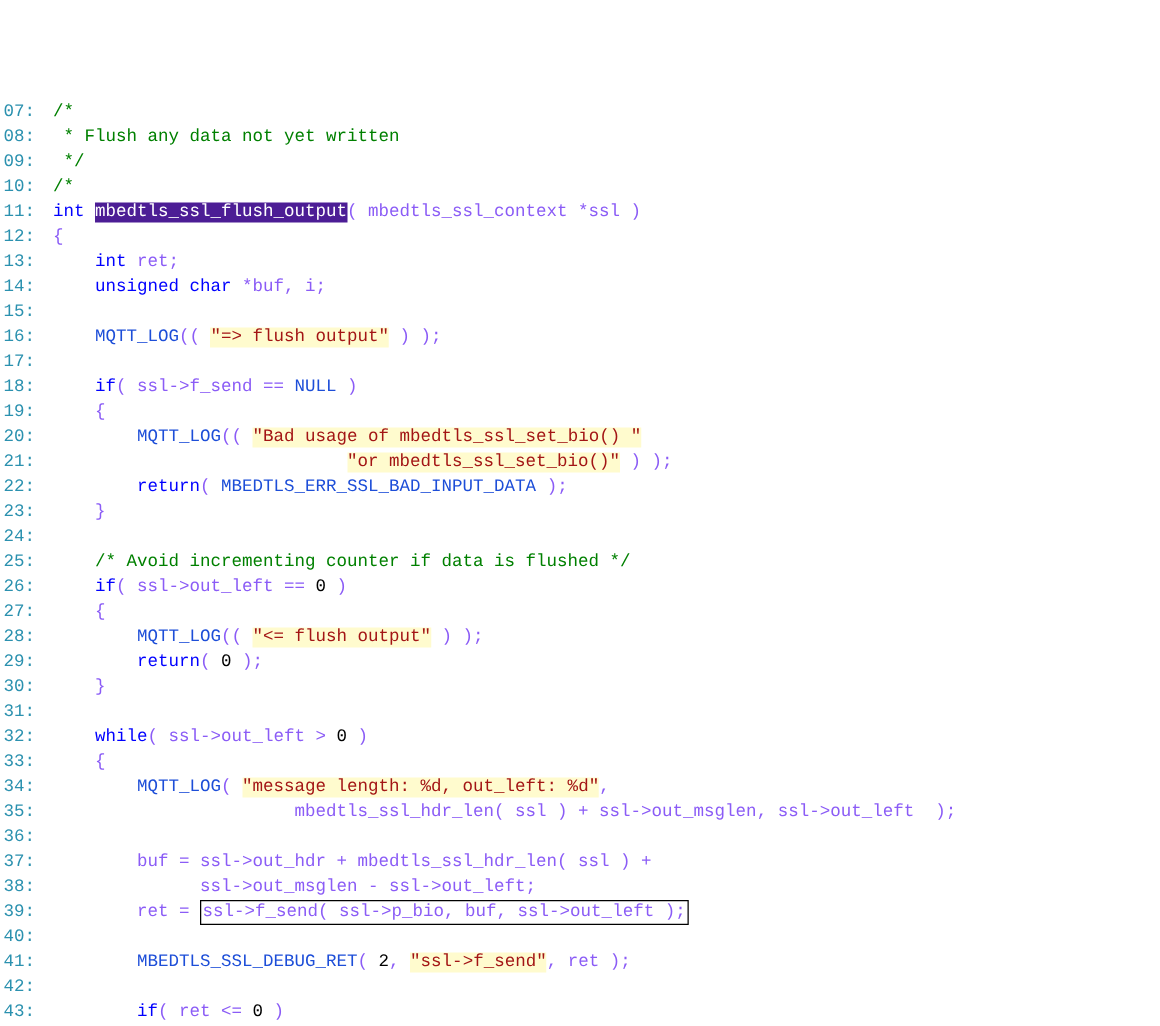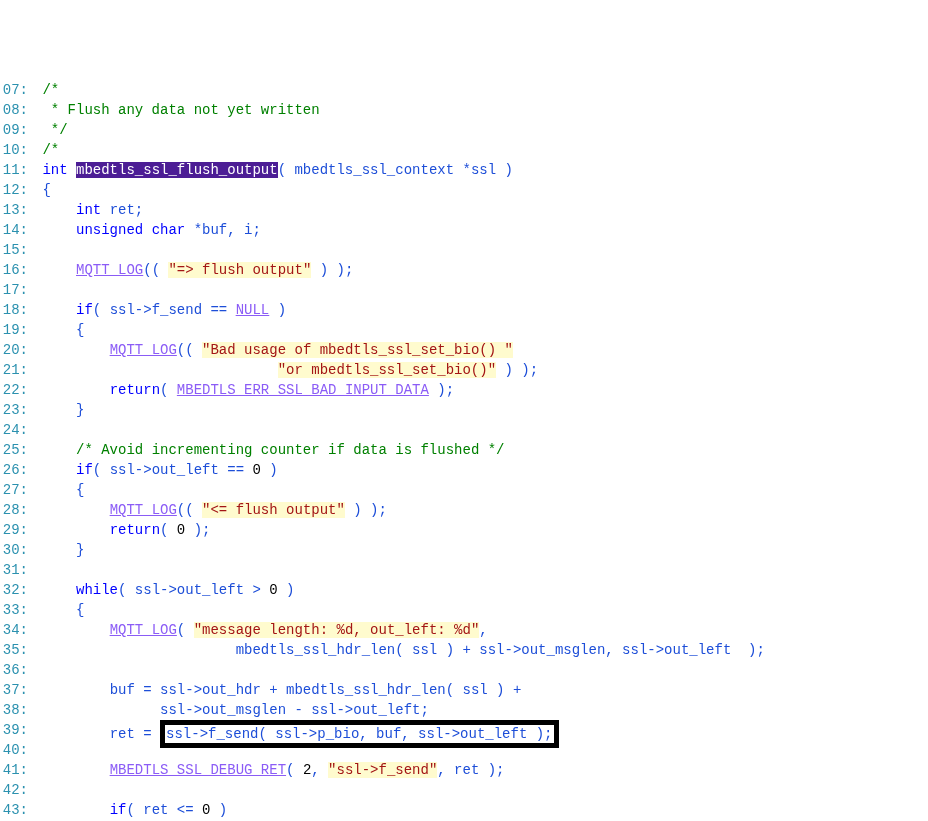--- a/index.html
+++ b/index.html
@@ -22,28 +22,28 @@
     padding-right: 6px;
     user-select: none;
     flex-shrink: 0;
     min-width: 28px;
   }
   .gutter .ln { display:block; height:20px; }
   .code { flex-grow:1; position:relative; }
   .line { height:20px; display:block; }
   .c-comment { color:#008000; }
   .c-keyword { color:#0000ff;text-align:right; }
-  .c-macro { color:#8b5cf6;text-decoration:underline; }
+  .c-macro { color:#1d4ed8; }
   .c-string { color:#a31515; }
   .c-number { color:#000000; }
-  .c-text { color:#1d4ed8; }
+  .c-text { color:#8b5cf6; }
   .c-highlight { background:#fffbce; }
   .c-select { background:#4c1d95; color:#ffffff; }
   .redbox {
-    border:5px solid #000000;
+    border:1px solid #000000;
     padding:0 1px;
     display:inline-block;
     line-height:18px;
   }
 </style>
 </head>
 <body>
 
 
 

